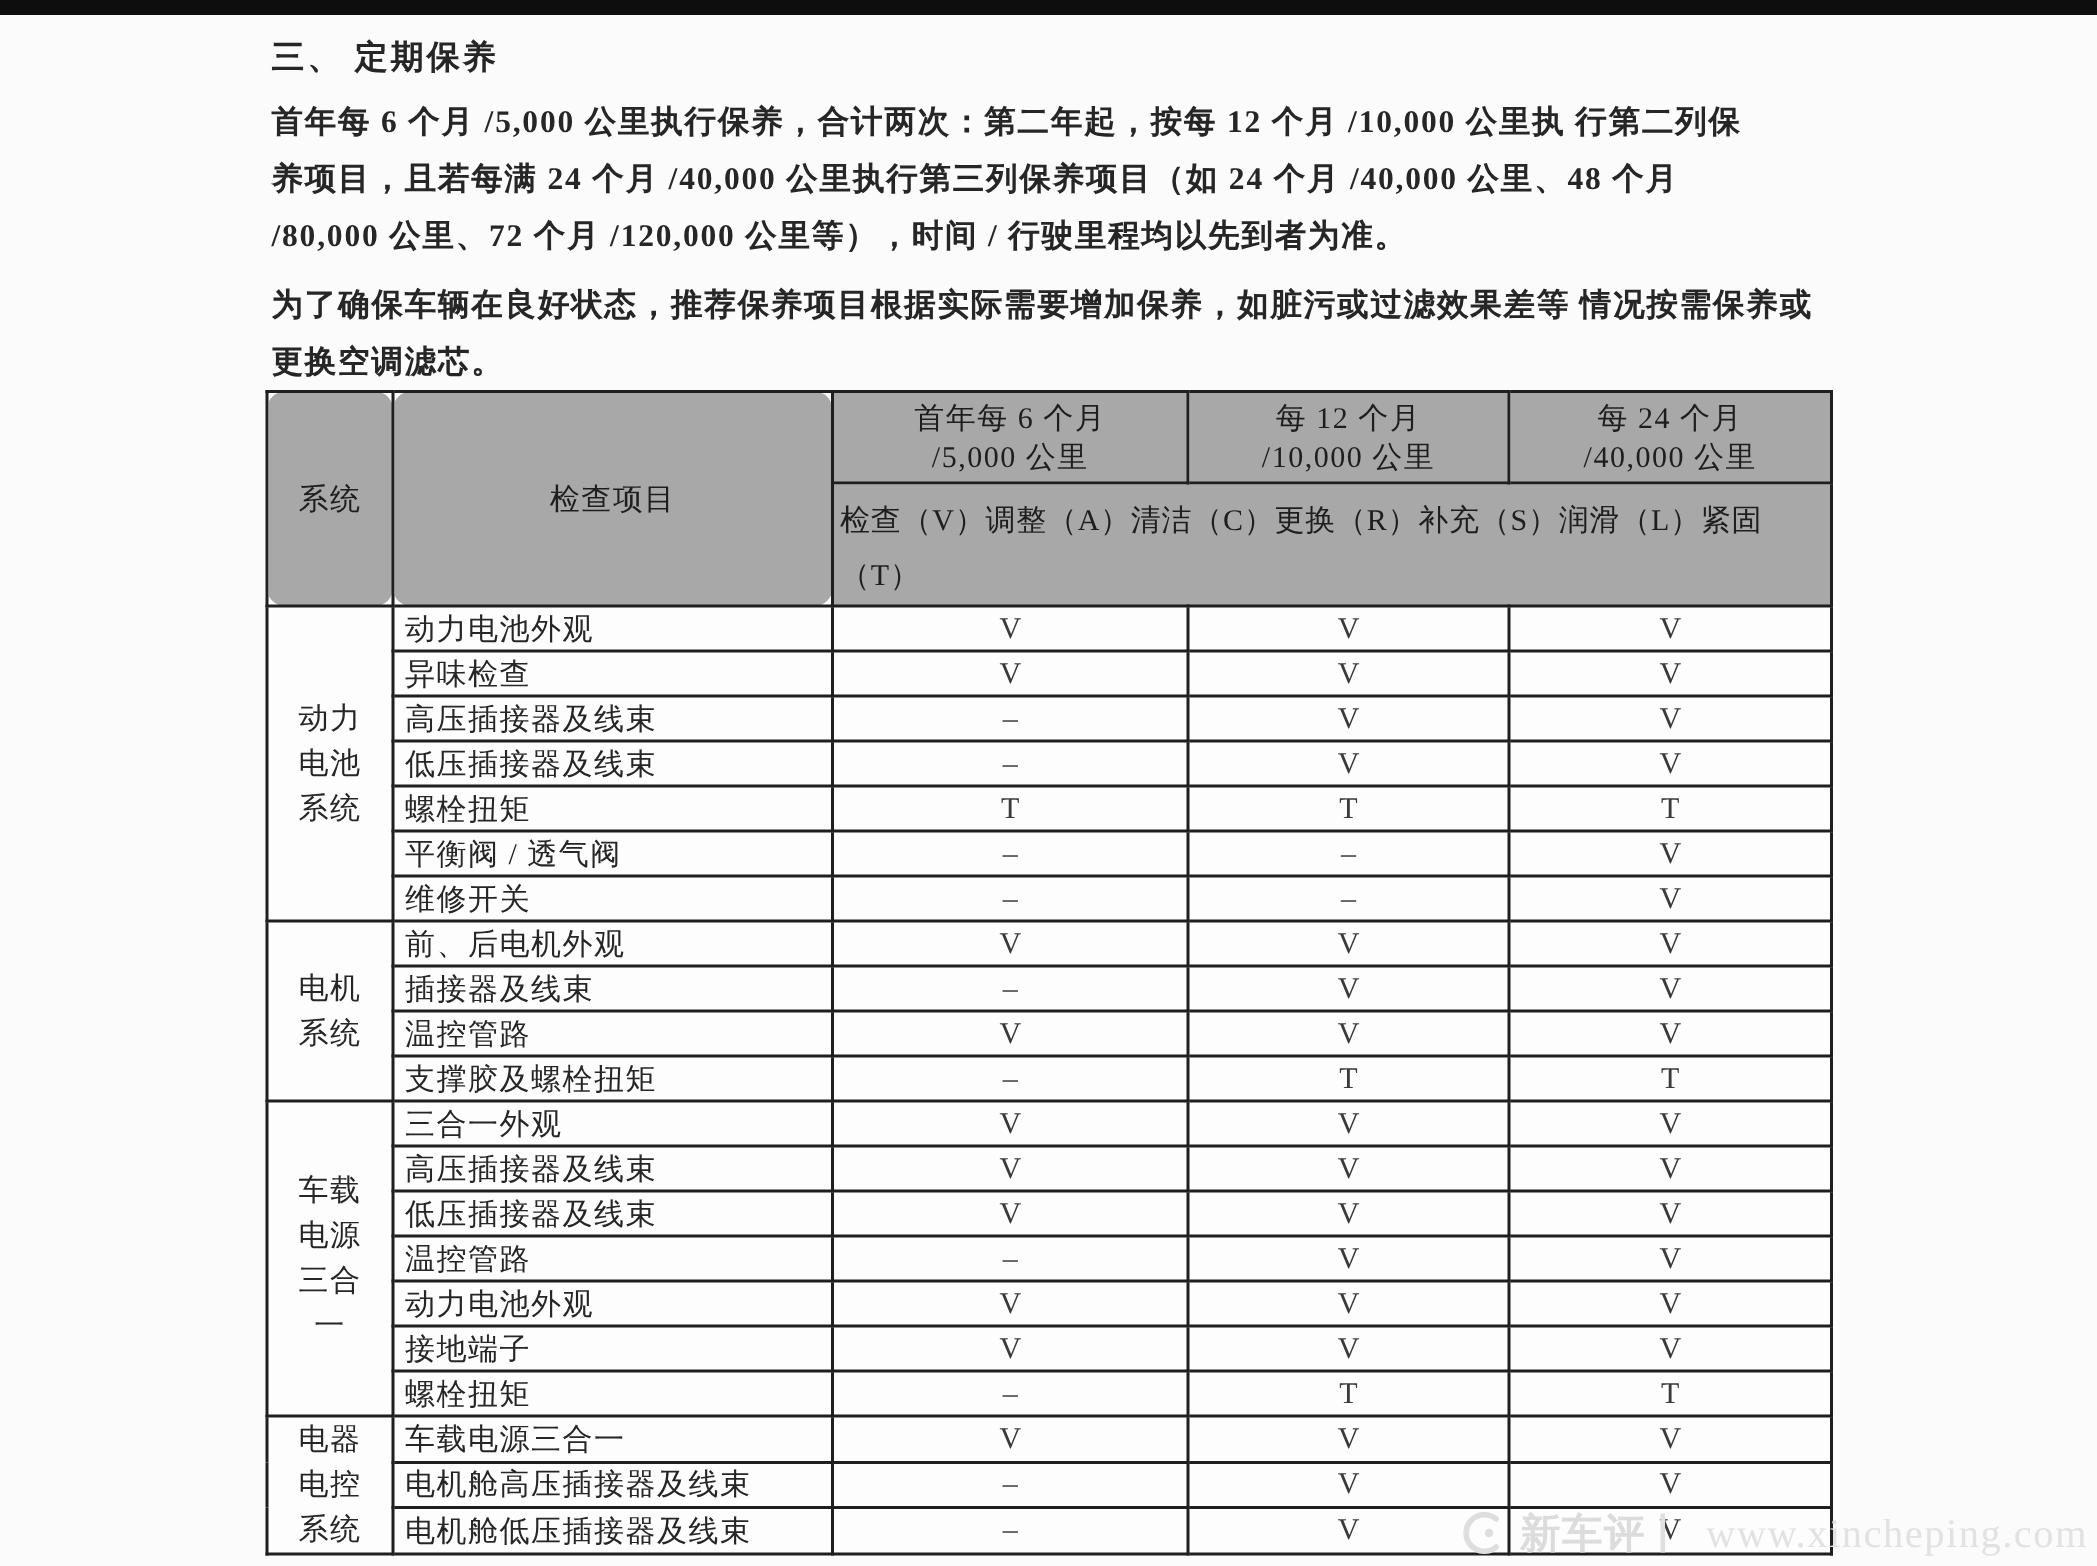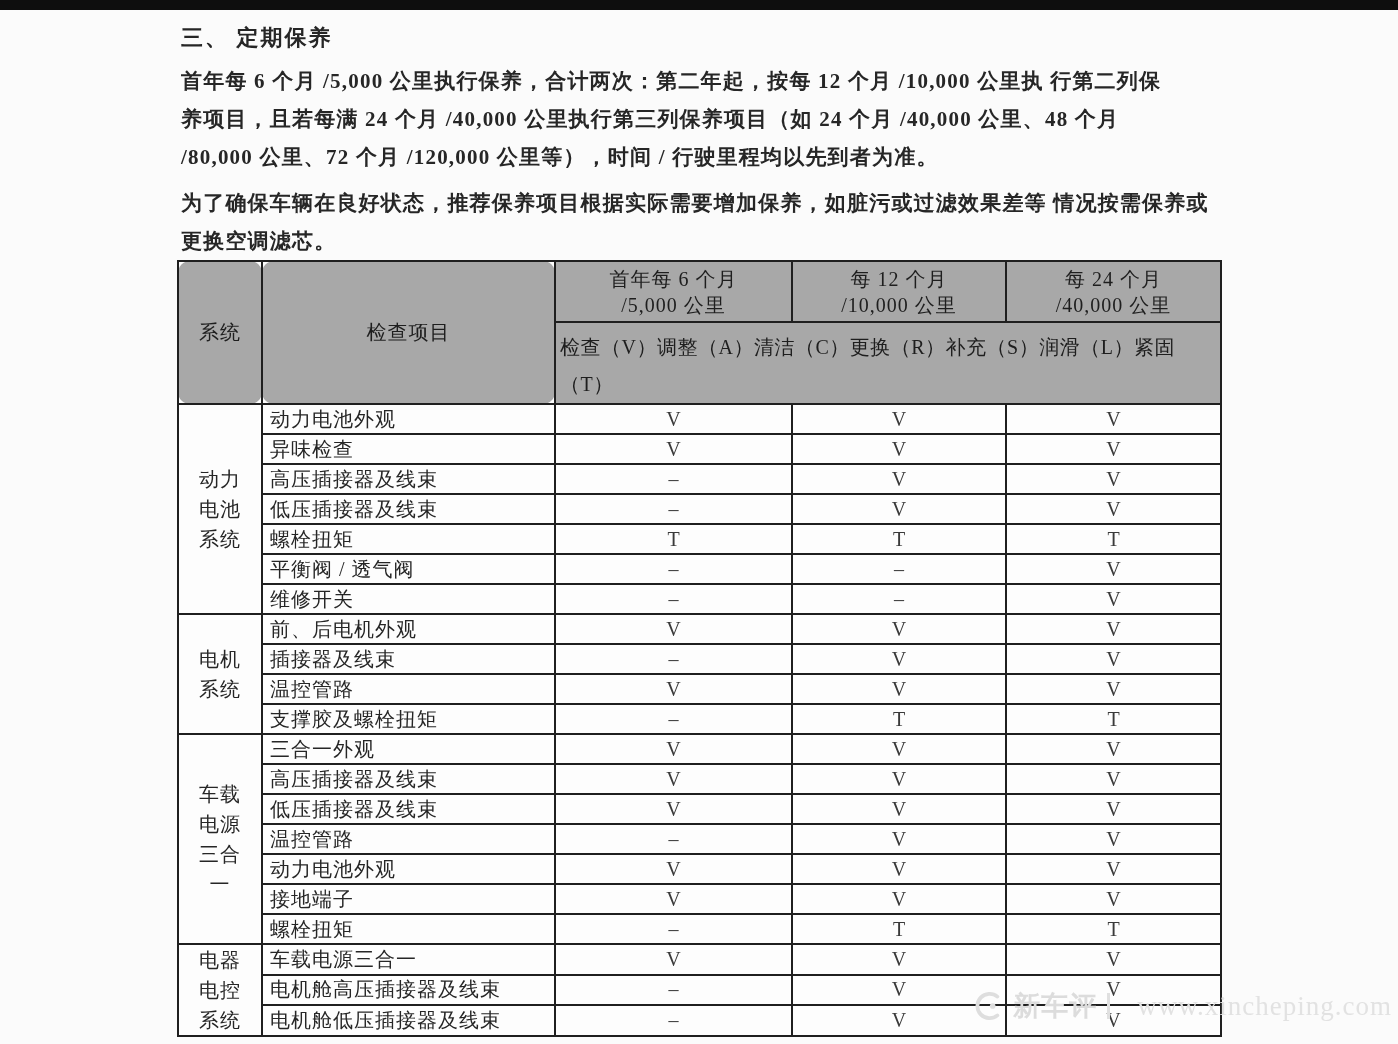--- a/index.html
+++ b/index.html
@@ -24,21 +24,21 @@
   td.hd { background:#a8a8a8; color:#1e1e1e;margin-top:40px; }
   td.hd-corner { text-align:center; letter-spacing:1px;border-radius:12px; }
   td.hd-interval { text-align:center; height:55px; line-height:26px; padding:2px 0; letter-spacing:1px; }
   td.hd-legend { height:52px; vertical-align:top; padding:6px 4px 0 4px; line-height:37px; letter-spacing:0.5px; }
   td.hd-legend .clip2 { display:block; }
   td.item-cell { text-align:left; padding:0 0 0 7px; letter-spacing:1px; height:28px; }
   td.sys-cell { text-align:center; vertical-align:middle; letter-spacing:1px; line-height:30px; padding:0 12px; }
   td.val-cell { text-align:center; font-size:17px; color:#3a3a3a; }
 
   .watermark {
-    position:absolute; right:6px; bottom:20px;
+    position:absolute; right:6px; bottom:4px;
     display:flex; align-items:center; gap:10px;
     color:#dedede; font-size:27px; letter-spacing:1px;
   }
   .wm-sep { display:inline-block; width:3px; height:26px; background:#e0e0e0; }
   .wm-brand { font-weight:600; color:#dcdcdc; }
   .wm-url { color:#e2e2e2;margin-left:17px; }
   .wm-logo { width:30px; height:30px; }
 </style>
 </head>
 <body>

